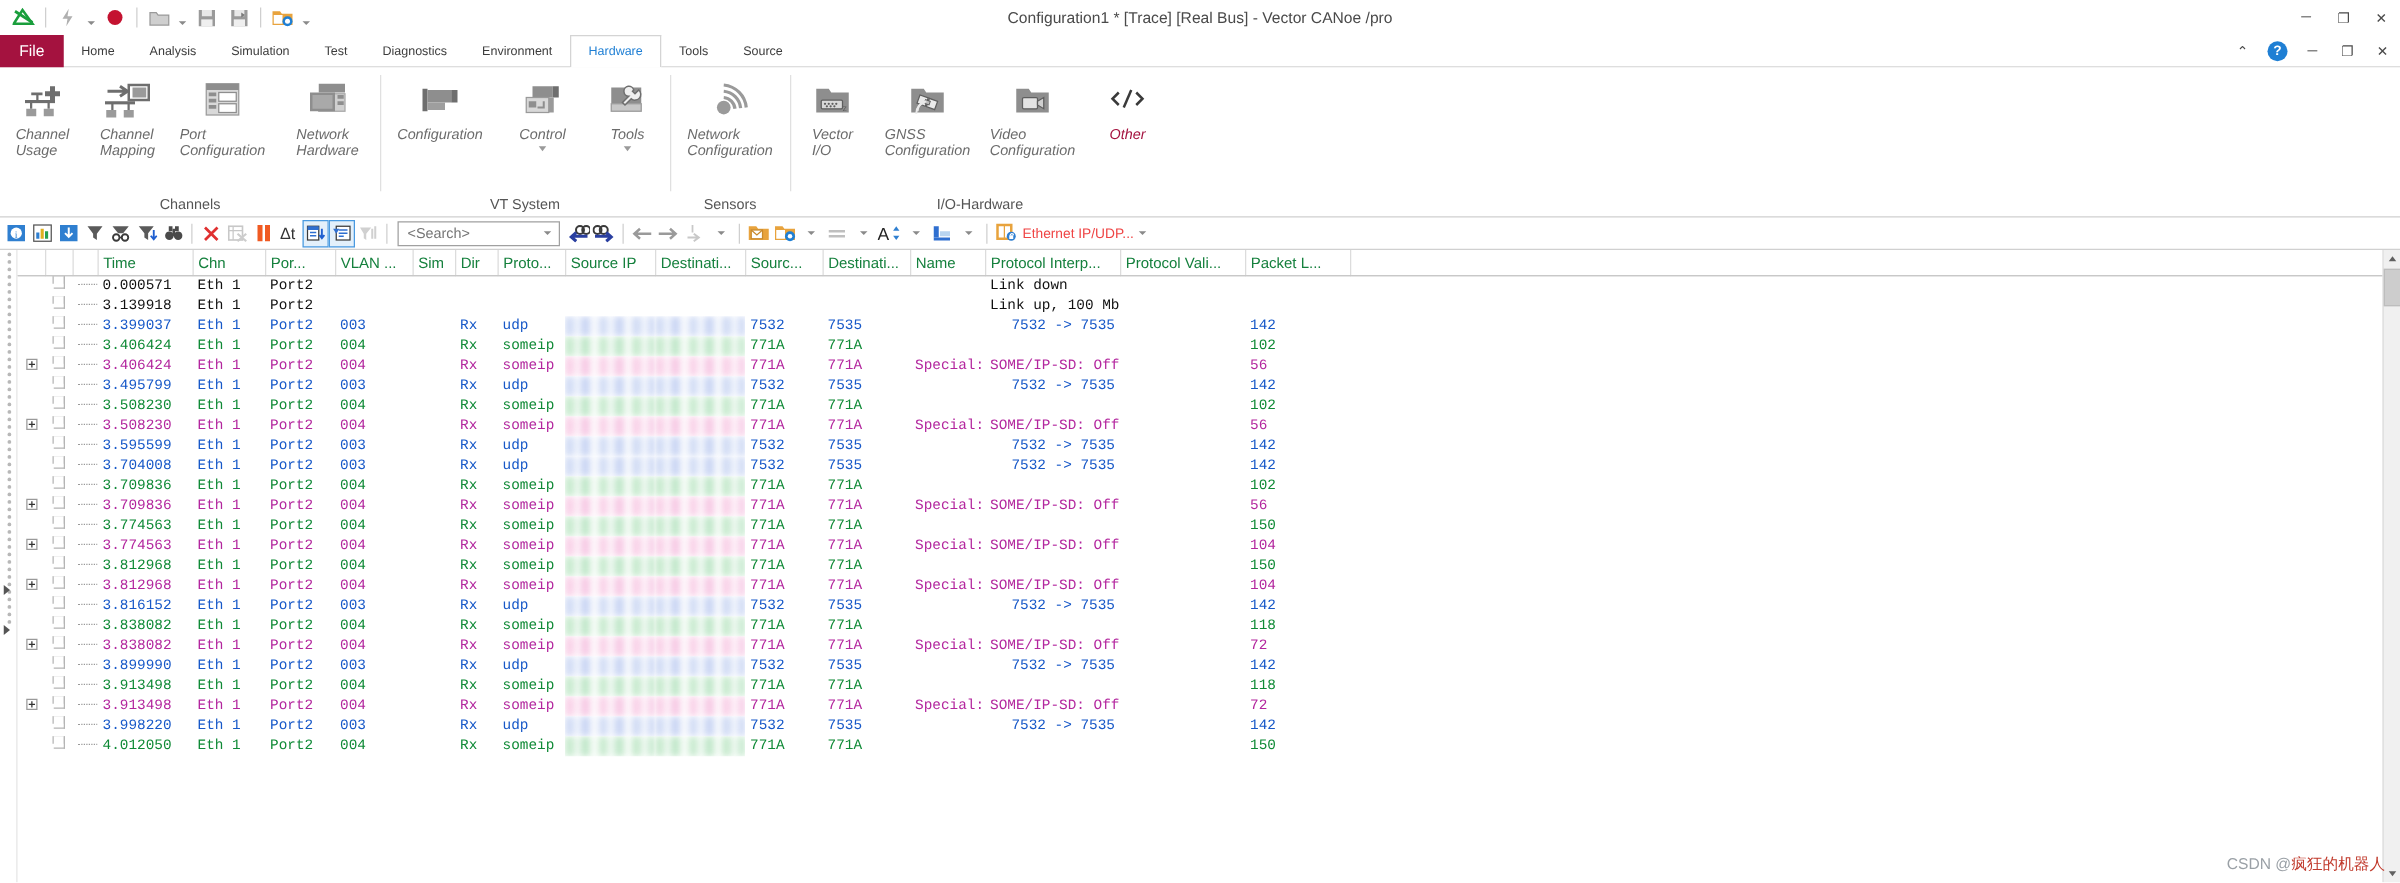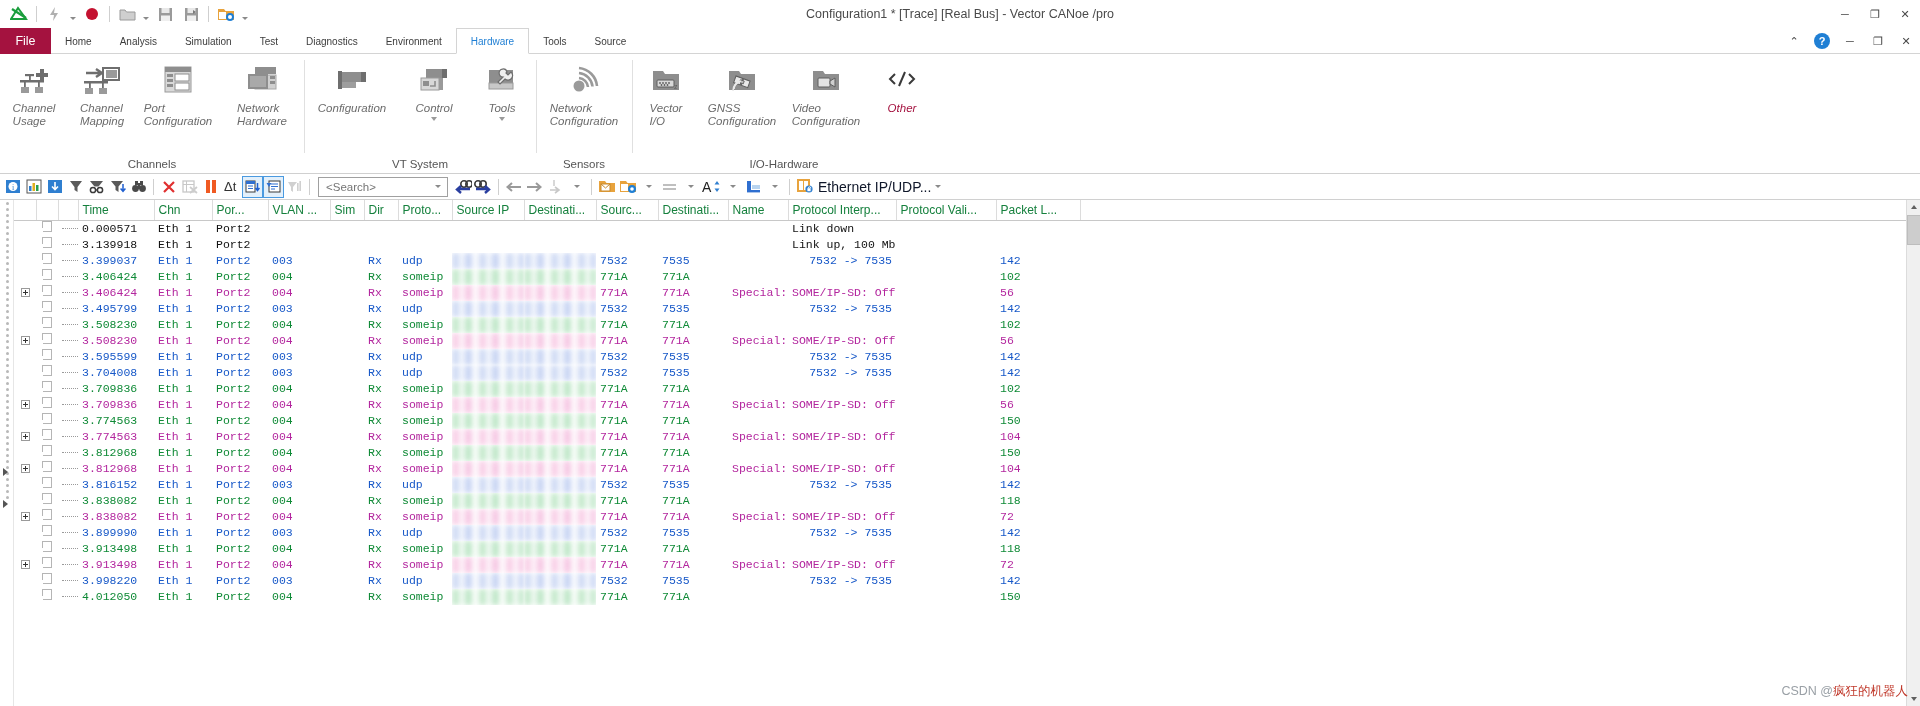--- a/index.html
+++ b/index.html
@@ -215,21 +215,21 @@
     border: none; outline: none;
     font-size: 11.5px;
     font-family: "Liberation Sans", sans-serif;
     color: #444;
     width: 104px;
     background: transparent;
   }
   .tb-caret { width: 12px; height: 20px; display:flex; align-items:center; justify-content:center; }
   .tb-drop {
     display: flex; align-items: center; gap: 4px;
-    font-size: 14px; color: #0f172a;
+    font-size: 11px; color: #ef4444;
     padding-left: 2px;
   }
 
   
   .trace-wrap {
     position: relative;
     height: calc(706px - 28px - 26px - 120px - 26px);
     display: flex;
     background: #fff;
   }

